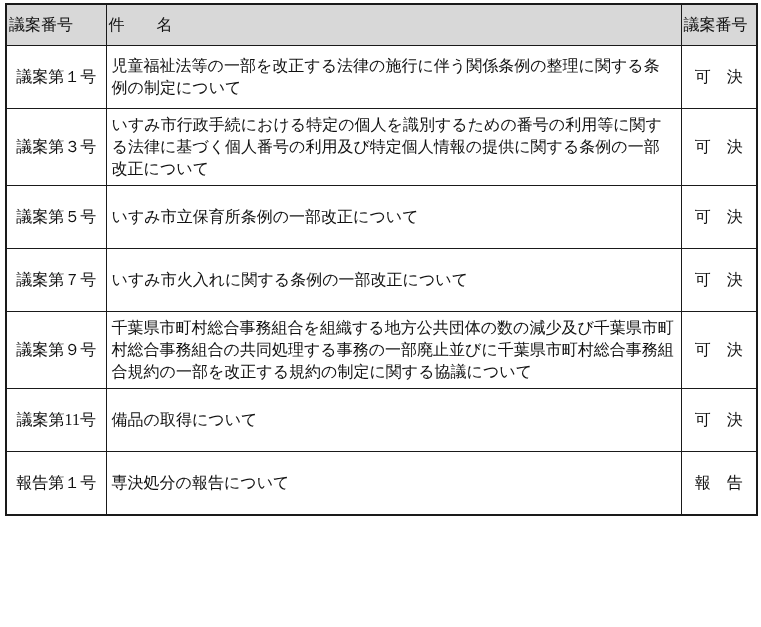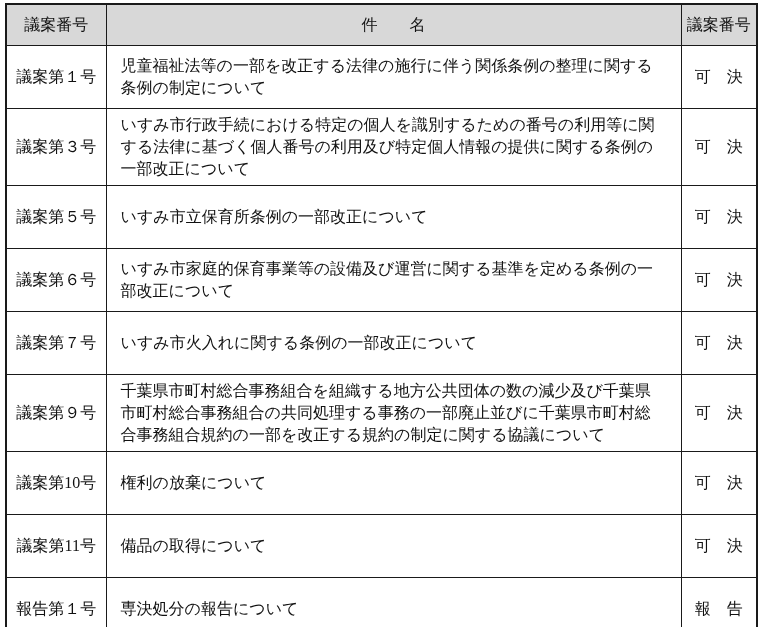--- a/index.html
+++ b/index.html
@@ -26,31 +26,31 @@
     border:1px solid var(--border-color);
     font-size:16px;
     line-height:22px;
     vertical-align:middle;
   }
   th{
     background:var(--header-bg);
     font-weight:normal;
     height:30px;
     padding:5px 2px;
-    text-align:center;
+    text-align:left;
   }
   td{height:24px;}
   td.no{
     text-align:center;
     padding:19px 2px;
     white-space:nowrap;
   }
   td.title{
     text-align:left;
-    padding:5px 14px;
+    padding:5px 5px;
     word-break:break-all;
   }
   td.result{
     text-align:center;
     padding:16px 2px;
     white-space:nowrap;
   }
 </style>
 </head>
 <body>
@@ -78,37 +78,27 @@
         <td class="no">議案第３号</td>
         <td class="title">いすみ市行政手続における特定の個人を識別するための番号の利用等に関する法律に基づく個人番号の利用及び特定個人情報の提供に関する条例の一部改正について</td>
         <td class="result">可　決</td>
       </tr>
       <tr>
         <td class="no">議案第５号</td>
         <td class="title">いすみ市立保育所条例の一部改正について</td>
         <td class="result">可　決</td>
       </tr>
       <tr>
-        <td class="no">議案第６号</td>
-        <td class="title">いすみ市家庭的保育事業等の設備及び運営に関する基準を定める条例の一部改正について</td>
-        <td class="result">可　決</td>
-      </tr>
-      <tr>
         <td class="no">議案第７号</td>
         <td class="title">いすみ市火入れに関する条例の一部改正について</td>
         <td class="result">可　決</td>
       </tr>
       <tr>
         <td class="no">議案第９号</td>
         <td class="title">千葉県市町村総合事務組合を組織する地方公共団体の数の減少及び千葉県市町村総合事務組合の共同処理する事務の一部廃止並びに千葉県市町村総合事務組合規約の一部を改正する規約の制定に関する協議について</td>
-        <td class="result">可　決</td>
-      </tr>
-      <tr>
-        <td class="no">議案第10号</td>
-        <td class="title">権利の放棄について</td>
         <td class="result">可　決</td>
       </tr>
       <tr>
         <td class="no">議案第11号</td>
         <td class="title">備品の取得について</td>
         <td class="result">可　決</td>
       </tr>
       <tr>
         <td class="no">報告第１号</td>
         <td class="title">専決処分の報告について</td>

